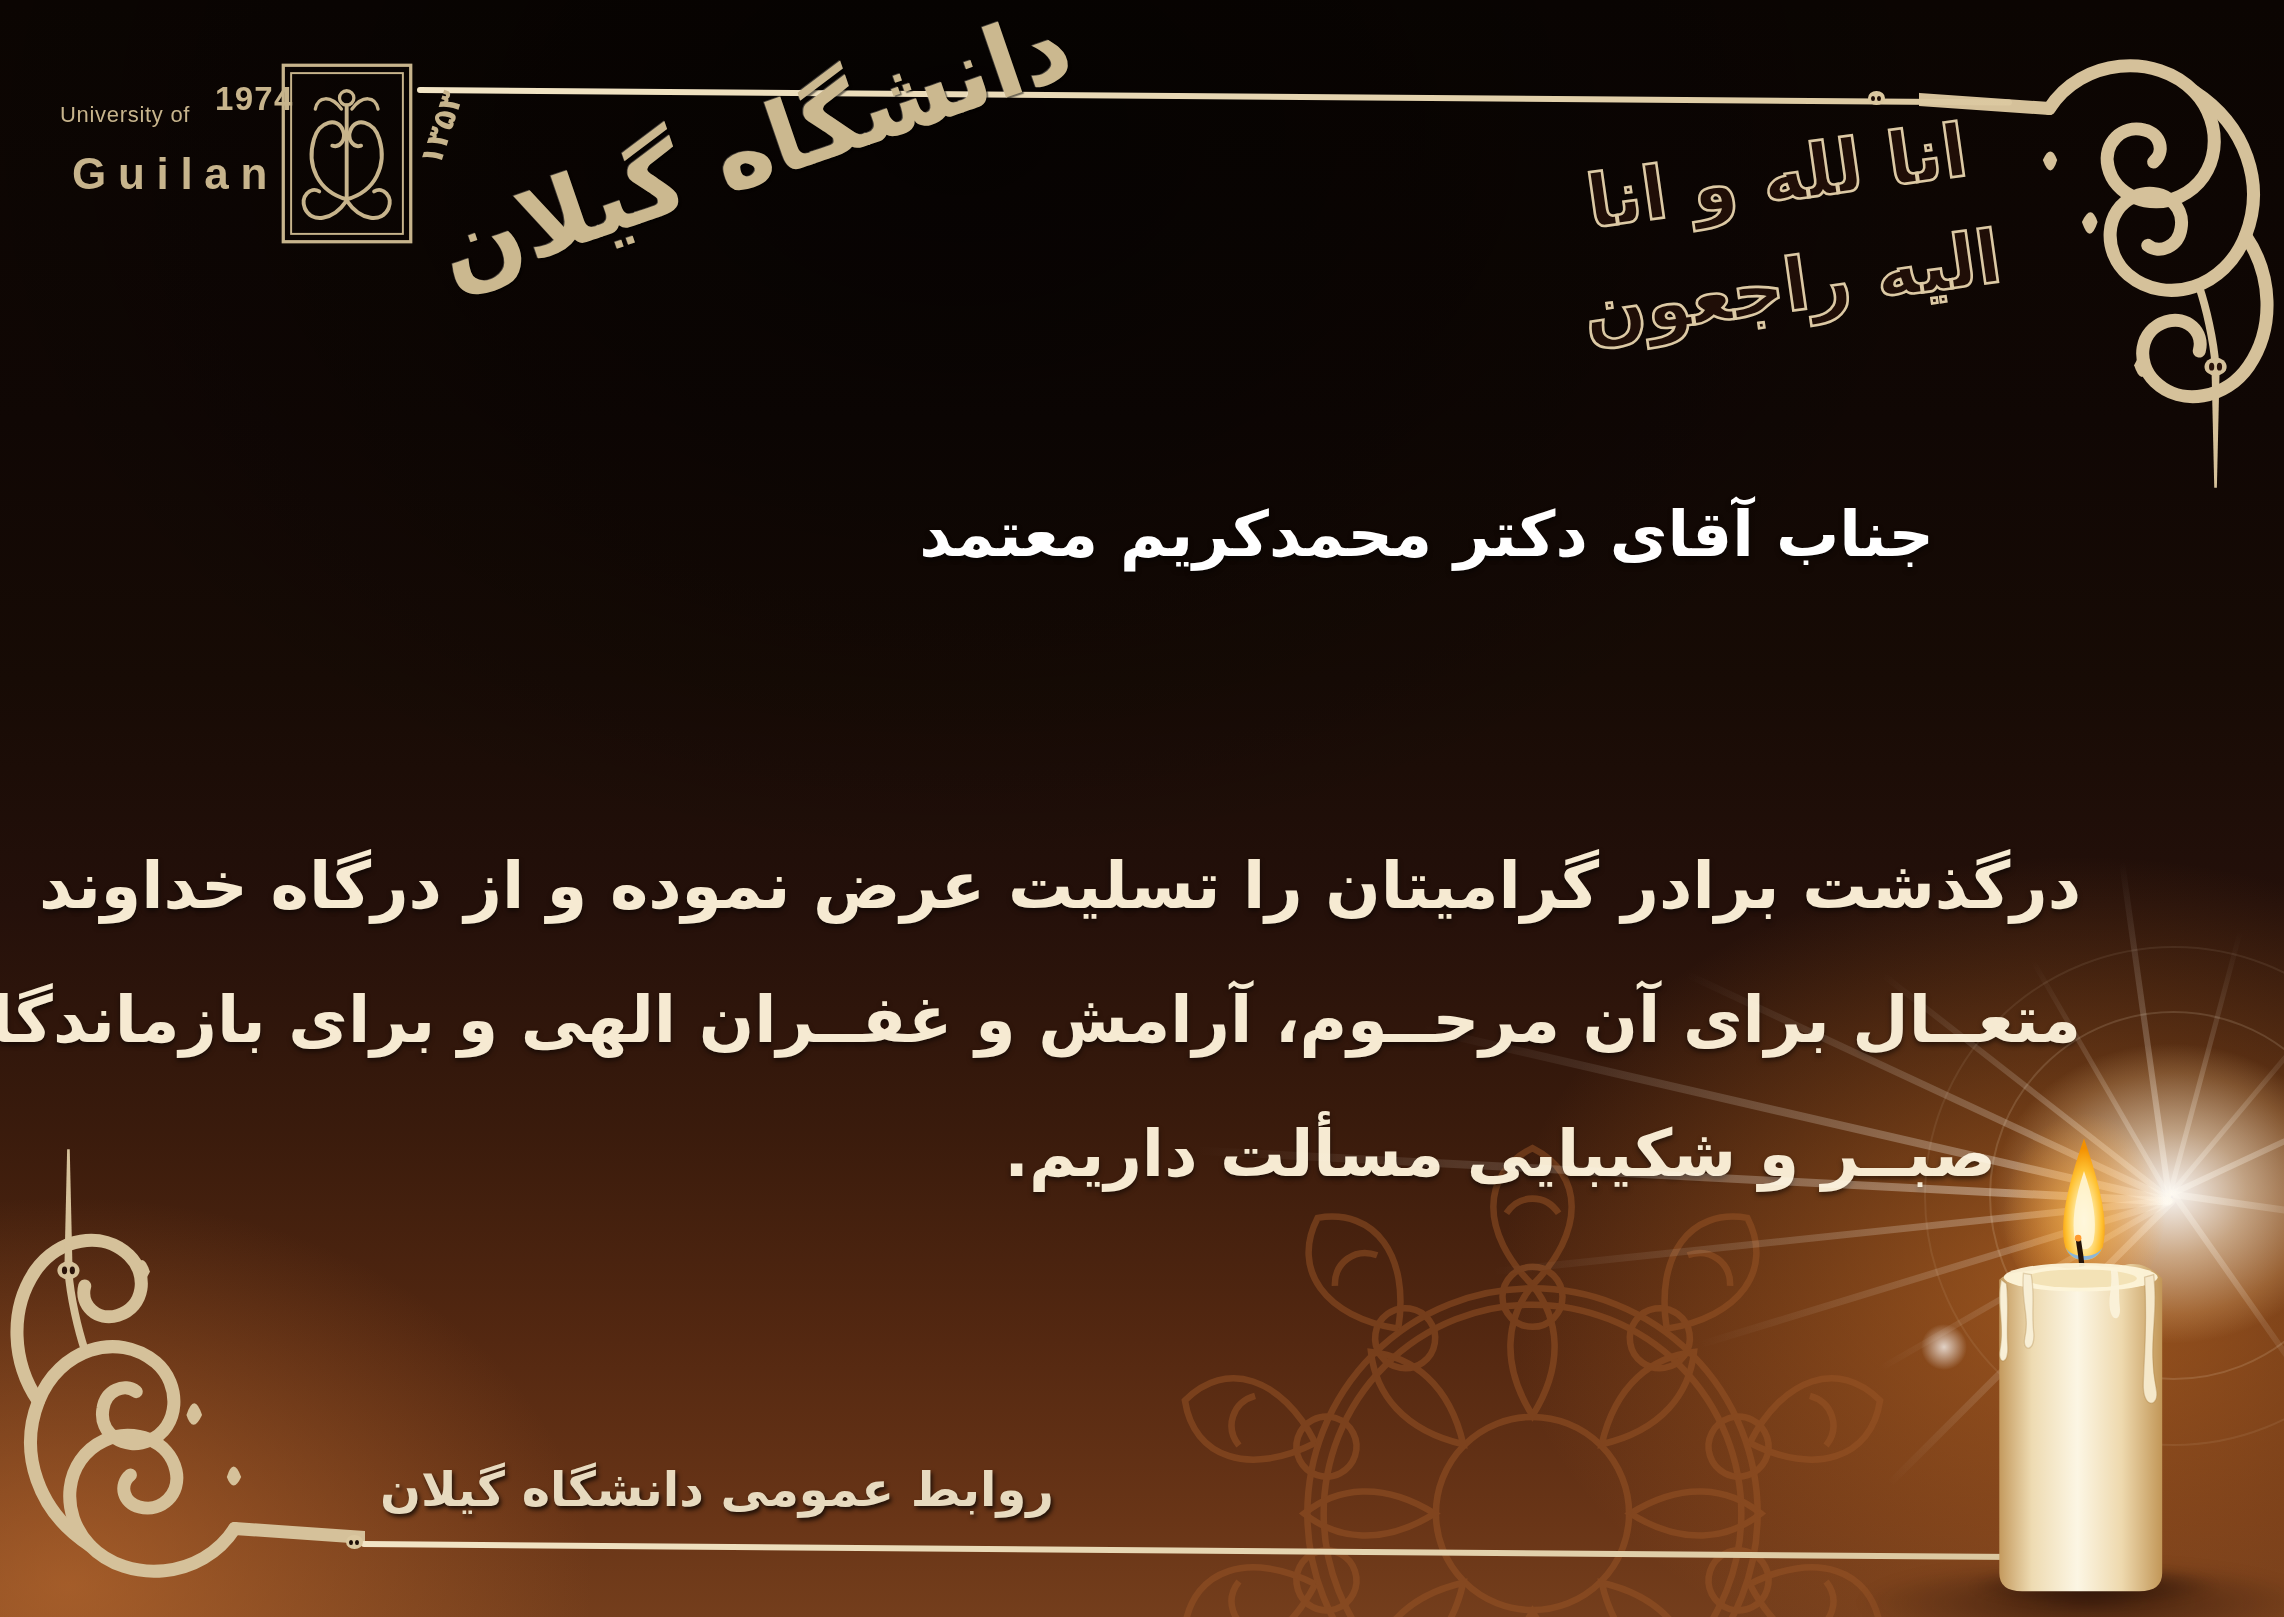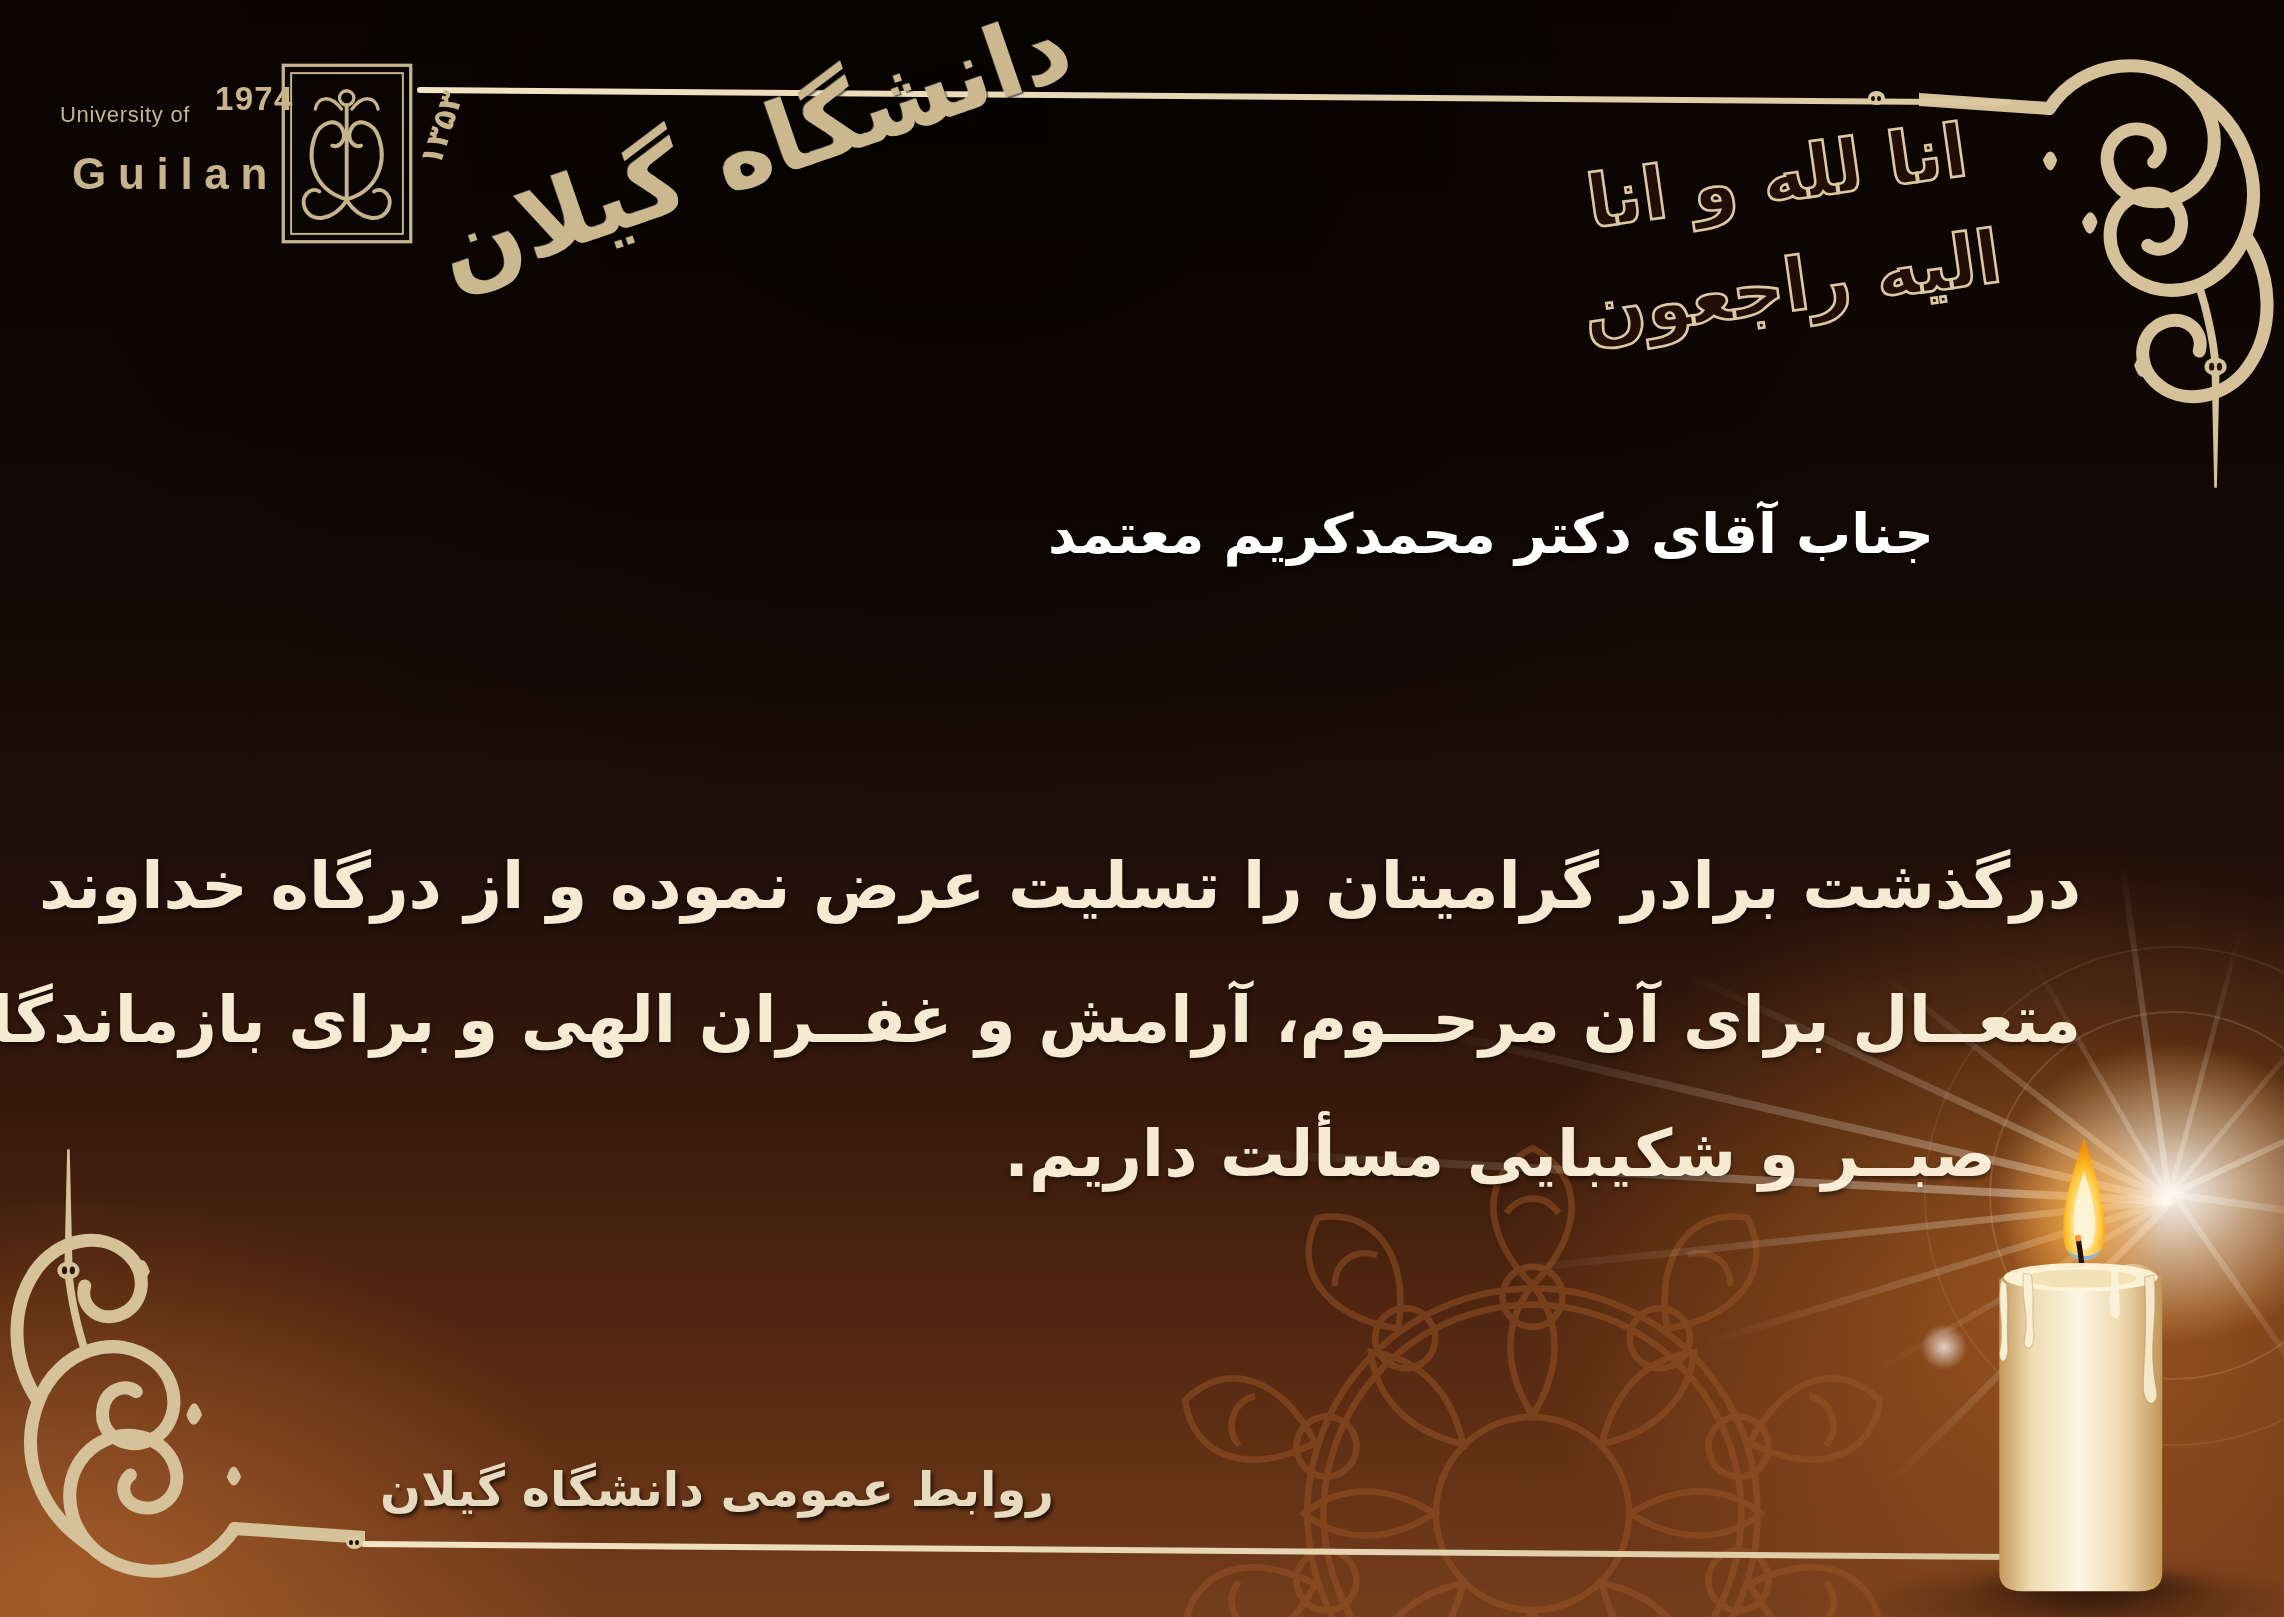--- a/index.html
+++ b/index.html
@@ -44,21 +44,21 @@
     direction:rtl;text-align:right;transform:rotate(-19deg);transform-origin:left center;
     text-shadow:1.3px 2px 1.3px rgba(0,0,0,.55), -0.7px -0.7px 0 rgba(255,248,230,.25);white-space:nowrap;}
 
   
   .istirja{left:1556px;top:121px;width:457px;direction:rtl;text-align:center;
     font-size:73px;font-weight:bold;line-height:1.5;color:#200e07;
     -webkit-text-stroke:2.6px #dcc9a4;transform:rotate(-8deg);}
 
   
   .addressee{right:350px;top:457px;direction:rtl;text-align:right;color:#ffffff;
-    font-size:55px;font-weight:bold;line-height:155px;white-space:nowrap;
+    font-size:63px;font-weight:bold;line-height:155px;white-space:nowrap;
     text-shadow:0 2.6px 5.2px rgba(0,0,0,.5);}
   .message{right:203px;top:819px;direction:rtl;text-align:right;color:#f6ead2;
     font-size:65px;font-weight:bold;line-height:134px;white-space:nowrap;
     text-shadow:0 2.6px 5.2px rgba(0,0,0,.5);}
   .message .l3{padding-left:0;padding-right:85px;}
 
   
   .pr-text{left:380px;top:1461px;direction:rtl;font-size:48px;font-weight:bold;color:#e7dabf;
     text-shadow:2px 3.3px 4.6px rgba(0,0,0,.7);white-space:nowrap;}
 

